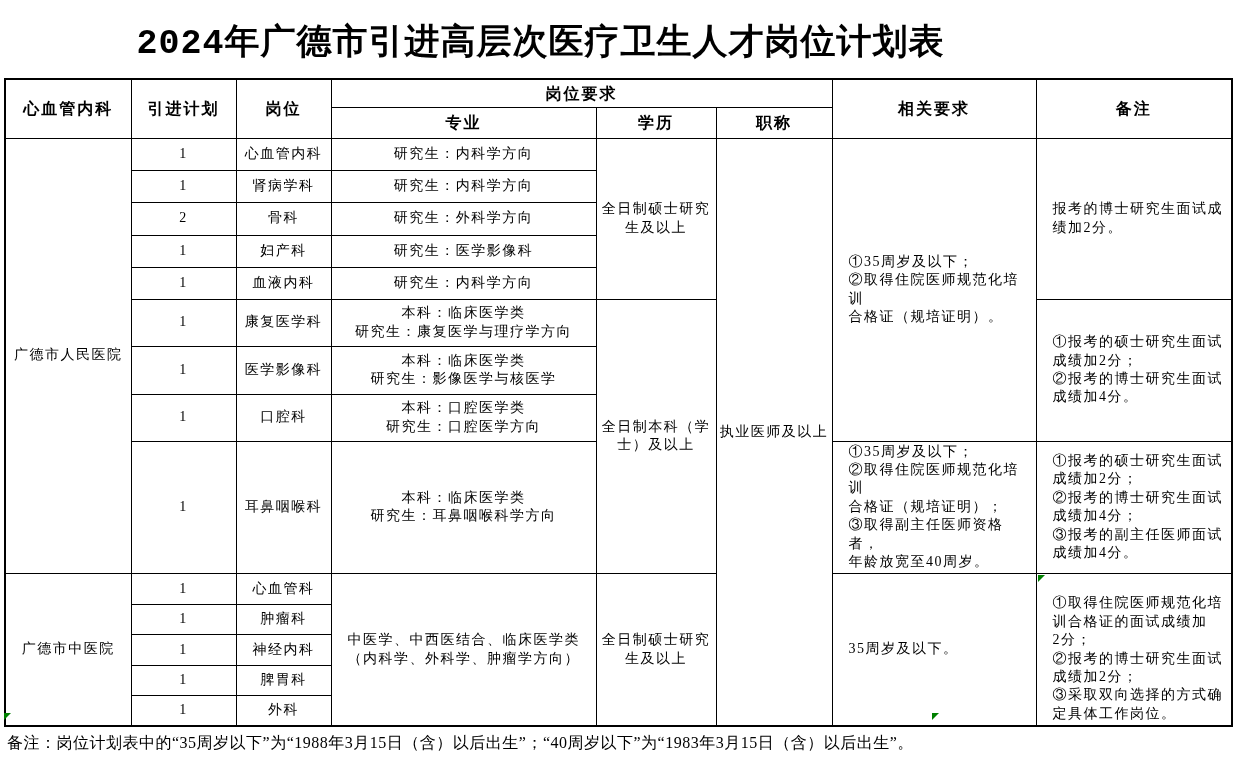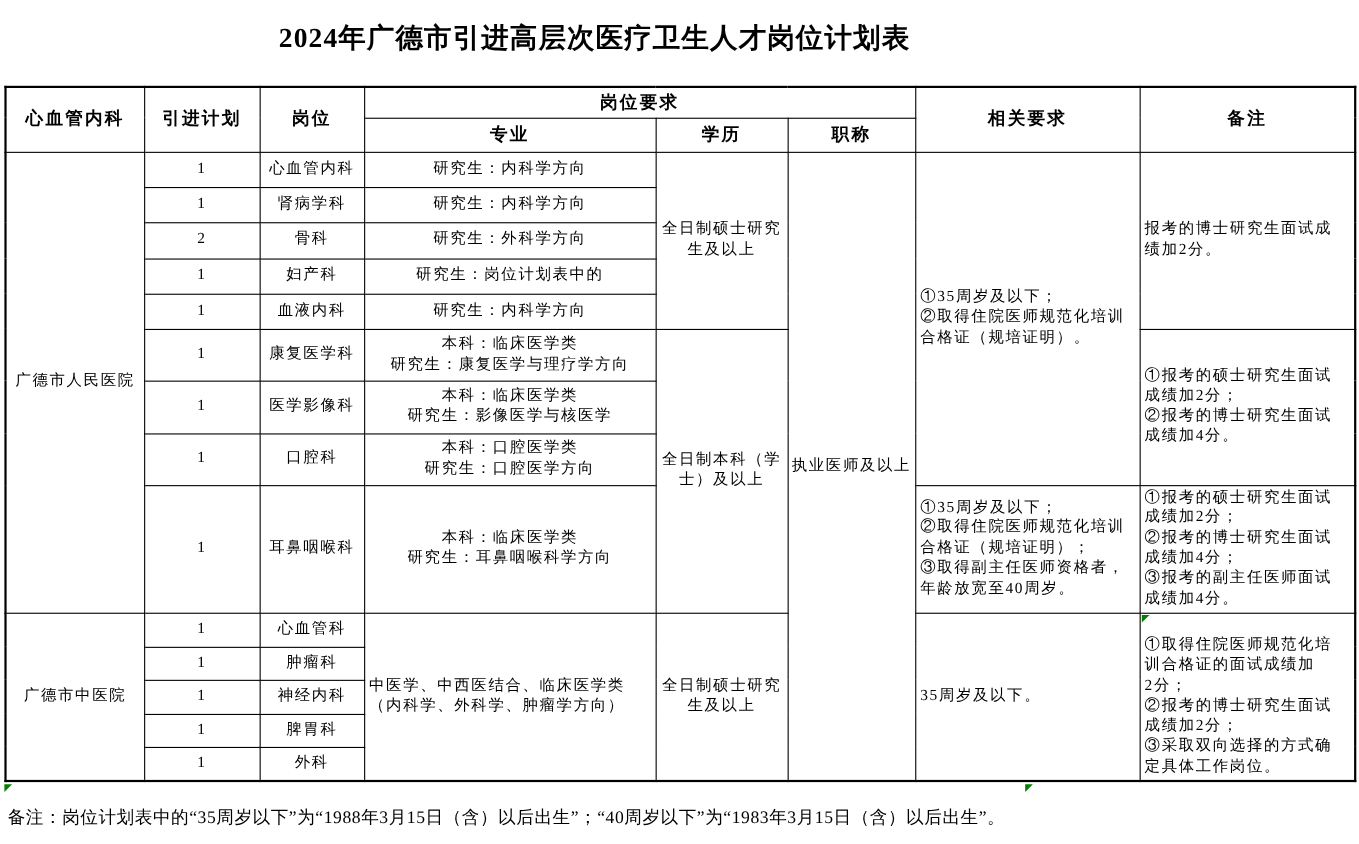--- a/index.html
+++ b/index.html
@@ -9,23 +9,24 @@
     font-family: "Liberation Serif", "DejaVu Serif", serif;
     color: #000000;
     overflow: hidden;
     position: relative;
   }
   .page-title {
     position: absolute;
     top: 18px; left: 0;
     width: 1081px;
     text-align: center;
-    font-size: 25px;
+    font-size: 35px;
     font-weight: bold;
     letter-spacing: 1px;
+    font-family: Liberation Mono, monospace;
   }
   table.plan {
     position: absolute;
     left: 4px; top: 78px;
     width: 1227px;
     border-collapse: collapse;
     table-layout: fixed;
     border: 2px solid #000000;
   }
   table.plan th, table.plan td {
@@ -38,21 +39,21 @@
     line-height: 1.32;
     letter-spacing: 1.5px;
     padding: 1px 2px;
   }
   table.plan th {
     font-size: 16px;
     font-weight: bold;
     letter-spacing: 2px;
     margin-top: 28px;
   }
-  table.plan td.left { text-align: left; padding-left: 4px; }
+  table.plan td.left { text-align: left; padding-left: 16px; }
   td.rel { position: relative; }
   .corner-tri {
     position: absolute;
     top: 1px; left: 1px;
     width: 0; height: 0;
     border-top: 7px solid #008000;
     border-right: 7px solid transparent;
   }
   .free-tri {
     position: absolute;
@@ -121,21 +122,21 @@
     <td>研究生：内科学方向</td>
   </tr>
   <tr style="height:33px">
     <td>2</td>
     <td>骨科</td>
     <td>研究生：外科学方向</td>
   </tr>
   <tr style="height:32px">
     <td>1</td>
     <td>妇产科</td>
-    <td>研究生：岗位计划表中的</td>
+    <td>研究生：医学影像科</td>
   </tr>
   <tr style="height:32px">
     <td>1</td>
     <td>血液内科</td>
     <td>研究生：内科学方向</td>
   </tr>
   <tr style="height:47px">
     <td>1</td>
     <td>康复医学科</td>
     <td>本科：临床医学类

